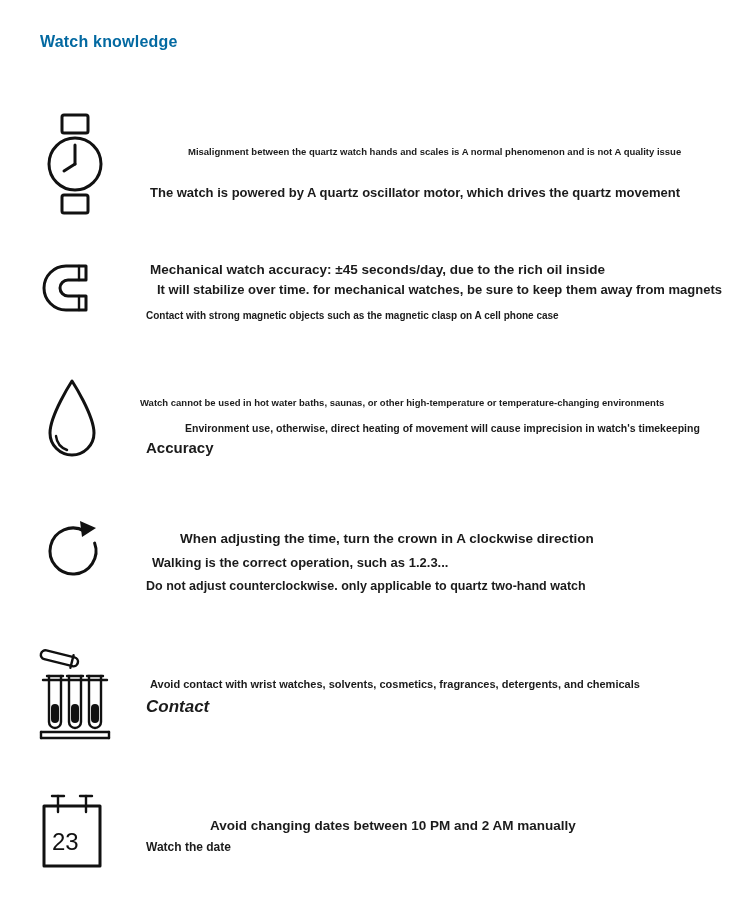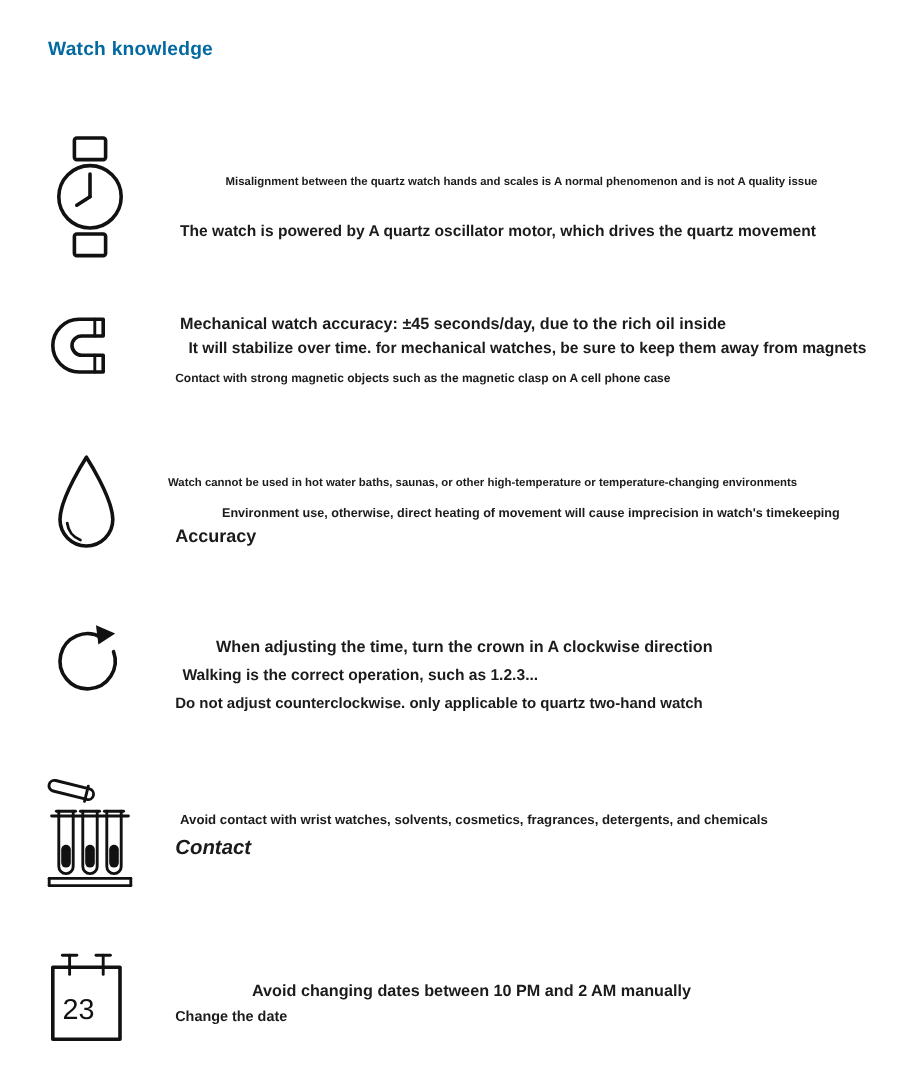--- a/index.html
+++ b/index.html
@@ -161,16 +161,16 @@
       <svg width="64" height="84" viewBox="0 0 64 84" aria-hidden="true">
         <rect class="stk" x="4" y="18" width="56" height="60"></rect>
         <line class="stk2" x1="18" y1="8" x2="18" y2="24"></line>
         <line class="stk2" x1="12" y1="8" x2="24" y2="8"></line>
         <line class="stk2" x1="46" y1="8" x2="46" y2="24"></line>
         <line class="stk2" x1="40" y1="8" x2="52" y2="8"></line>
       </svg>
       <span class="cal-day" style="left:12px; top:40px;">23</span>
     </div>
     <p class="line" style="left:210px; top:818px; font-size:13.5px;">Avoid changing dates between 10 PM and 2 AM manually</p>
-    <p class="line" style="left:146px; top:840px; font-size:12px;">Change the date</p>
+    <p class="line" style="left:146px; top:840px; font-size:12px;">Watch the date</p>
   </div>
 
 </div>
 
 </body></html>

